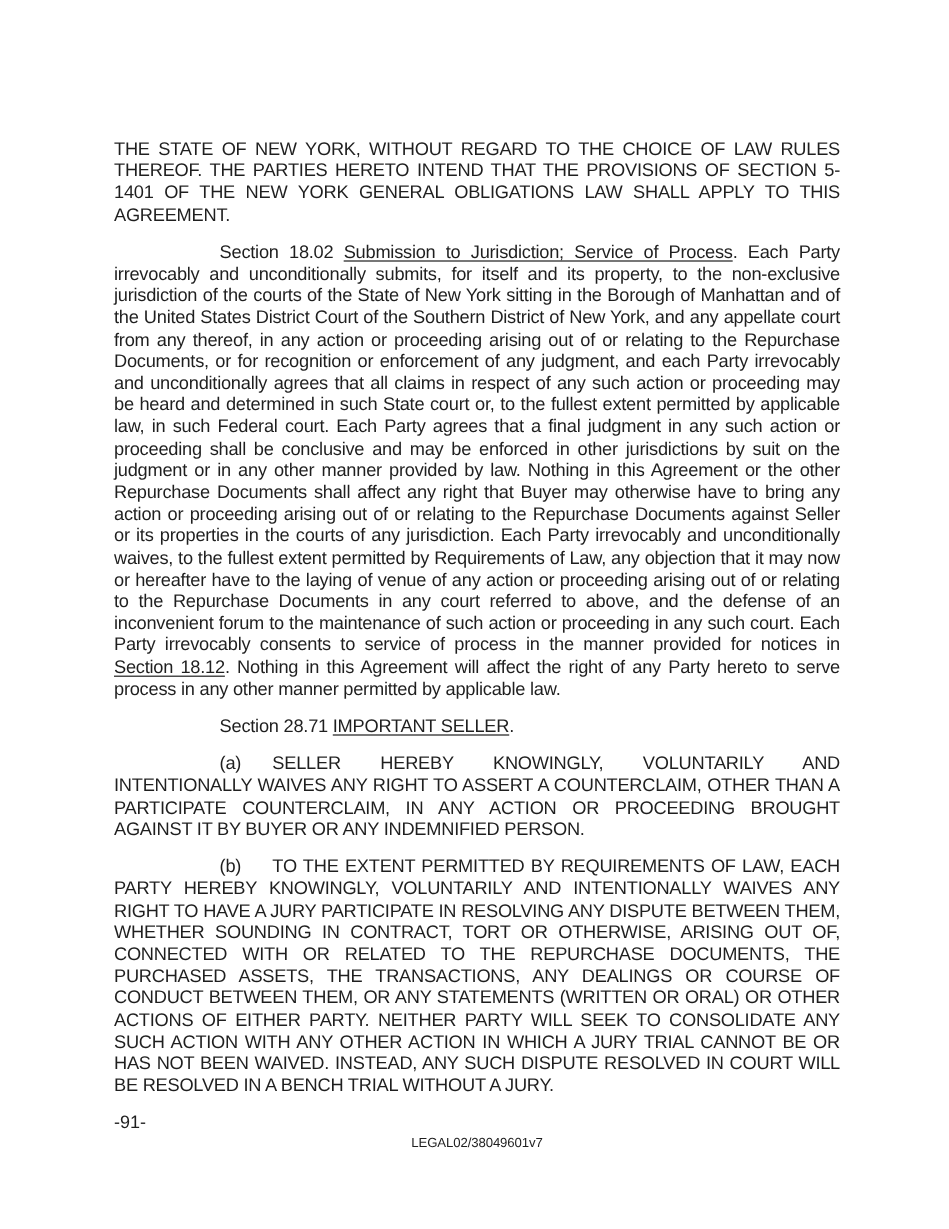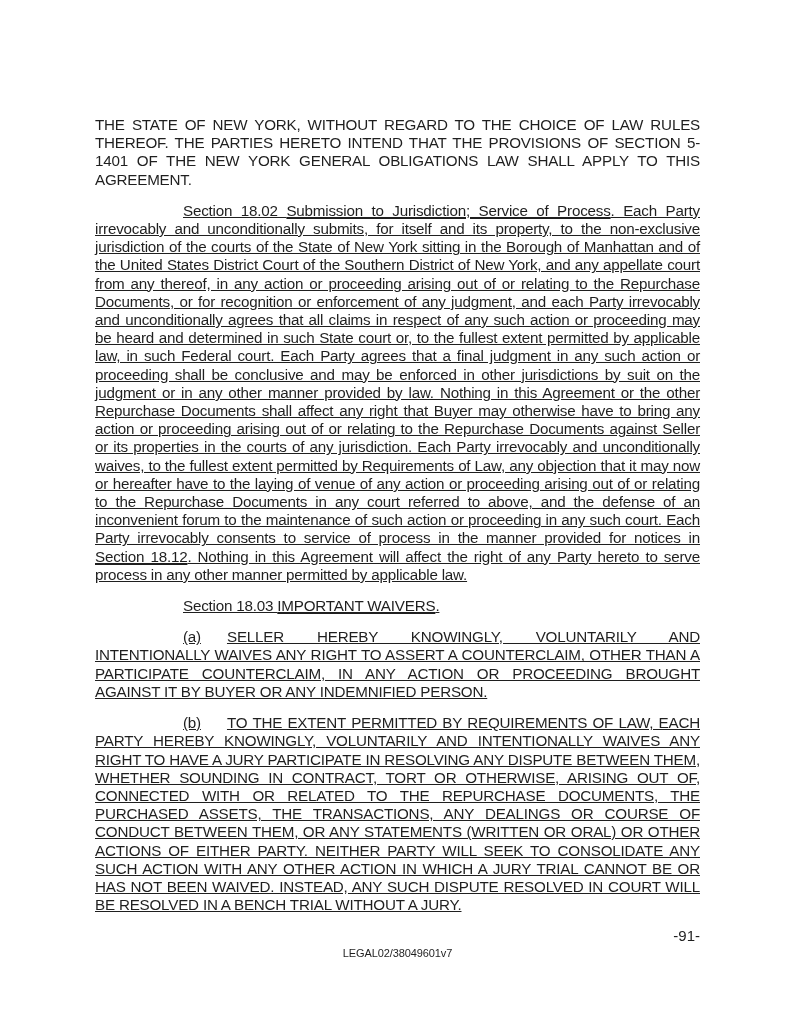--- a/index.html
+++ b/index.html
@@ -25,56 +25,55 @@
   }
   p.para {
     margin: 0 0 13px 0;
     font-size: 15.2px;
     line-height: 18.2px;
     letter-spacing: -0.2px;
     text-align: justify;
   }
   p.indent {
     text-indent: 88px;
-    text-decoration: underline;
   }
   .u {
     text-decoration: underline;
     text-underline-offset: 2px;
   }
   .tab {
     display: inline-block;
     width: 26px;
     height: 1px;
   }
   .pagenum {
     margin: 0;
     font-size: 15px;
     line-height: 18.2px;
-    text-align: right;
+    text-align: left;
   }
   .docfooter {
     margin: 0;
     font-size: 11px;
     line-height: 15px;
     letter-spacing: -0.1px;
     text-align: center;
   }
 </style>
 </head>
 <body>
 
 <div class="page">
   <div class="content">
 
     <p class="para"><span>THE STATE OF NEW YORK, WITHOUT REGARD TO THE CHOICE OF LAW RULES THEREOF.  THE PARTIES HERETO INTEND THAT THE PROVISIONS OF SECTION 5-1401 OF THE NEW YORK GENERAL OBLIGATIONS LAW SHALL APPLY TO THIS AGREEMENT.</span></p>
 
     <p class="para indent"><span>Section 18.02 </span><span class="u">Submission to Jurisdiction; Service of Process</span><span>.  Each Party irrevocably and unconditionally submits, for itself and its property, to the non-exclusive jurisdiction of the courts of the State of New York sitting in the Borough of Manhattan and of the United States District Court of the Southern District of New York, and any appellate court from any thereof, in any action or proceeding arising out of or relating to the Repurchase Documents, or for recognition or enforcement of any judgment, and each Party irrevocably and unconditionally agrees that all claims in respect of any such action or proceeding may be heard and determined in such State court or, to the fullest extent permitted by applicable law, in such Federal court.  Each Party agrees that a final judgment in any such action or proceeding shall be conclusive and may be enforced in other jurisdictions by suit on the judgment or in any other manner provided by law.  Nothing in this Agreement or the other Repurchase Documents shall affect any right that Buyer may otherwise have to bring any action or proceeding arising out of or relating to the Repurchase Documents against Seller or its properties in the courts of any jurisdiction.  Each Party irrevocably and unconditionally waives, to the fullest extent permitted by Requirements of Law, any objection that it may now or hereafter have to the laying of venue of any action or proceeding arising out of or relating to the Repurchase Documents in any court referred to above, and the defense of an inconvenient forum to the maintenance of such action or proceeding in any such court.  Each Party irrevocably consents to service of process in the manner provided for notices in </span><span class="u">Section 18.12</span><span>.  Nothing in this Agreement will affect the right of any Party hereto to serve process in any other manner permitted by applicable law.</span></p>
 
-    <p class="para indent"><span>Section 18.03 </span><span class="u">IMPORTANT WAIVERS</span><span>.</span></p>
+    <p class="para indent"><span>Section 28.71 </span><span class="u">IMPORTANT SELLER</span><span>.</span></p>
 
     <p class="para indent"><span>(a)</span><span class="tab"></span><span>SELLER HEREBY KNOWINGLY, VOLUNTARILY AND INTENTIONALLY WAIVES ANY RIGHT TO ASSERT A COUNTERCLAIM, OTHER THAN A PARTICIPATE COUNTERCLAIM, IN ANY ACTION OR PROCEEDING BROUGHT AGAINST IT BY BUYER OR ANY INDEMNIFIED PERSON.</span></p>
 
     <p class="para indent"><span>(b)</span><span class="tab"></span><span>TO THE EXTENT PERMITTED BY REQUIREMENTS OF LAW, EACH PARTY HEREBY KNOWINGLY, VOLUNTARILY AND INTENTIONALLY WAIVES ANY RIGHT TO HAVE A JURY PARTICIPATE IN RESOLVING ANY DISPUTE BETWEEN THEM, WHETHER SOUNDING IN CONTRACT, TORT OR OTHERWISE, ARISING OUT OF, CONNECTED WITH OR RELATED TO THE REPURCHASE DOCUMENTS, THE PURCHASED ASSETS, THE TRANSACTIONS, ANY DEALINGS OR COURSE OF CONDUCT BETWEEN THEM, OR ANY STATEMENTS (WRITTEN OR ORAL) OR OTHER ACTIONS OF EITHER PARTY. NEITHER PARTY WILL SEEK TO CONSOLIDATE ANY SUCH ACTION WITH ANY OTHER ACTION IN WHICH A JURY TRIAL CANNOT BE OR HAS NOT BEEN WAIVED. INSTEAD, ANY SUCH DISPUTE RESOLVED IN COURT WILL BE RESOLVED IN A BENCH TRIAL WITHOUT A JURY.</span></p>
 
     <div class="pagenum">-91-</div>
 
     <div class="docfooter">LEGAL02/38049601v7</div>
 
   </div>

